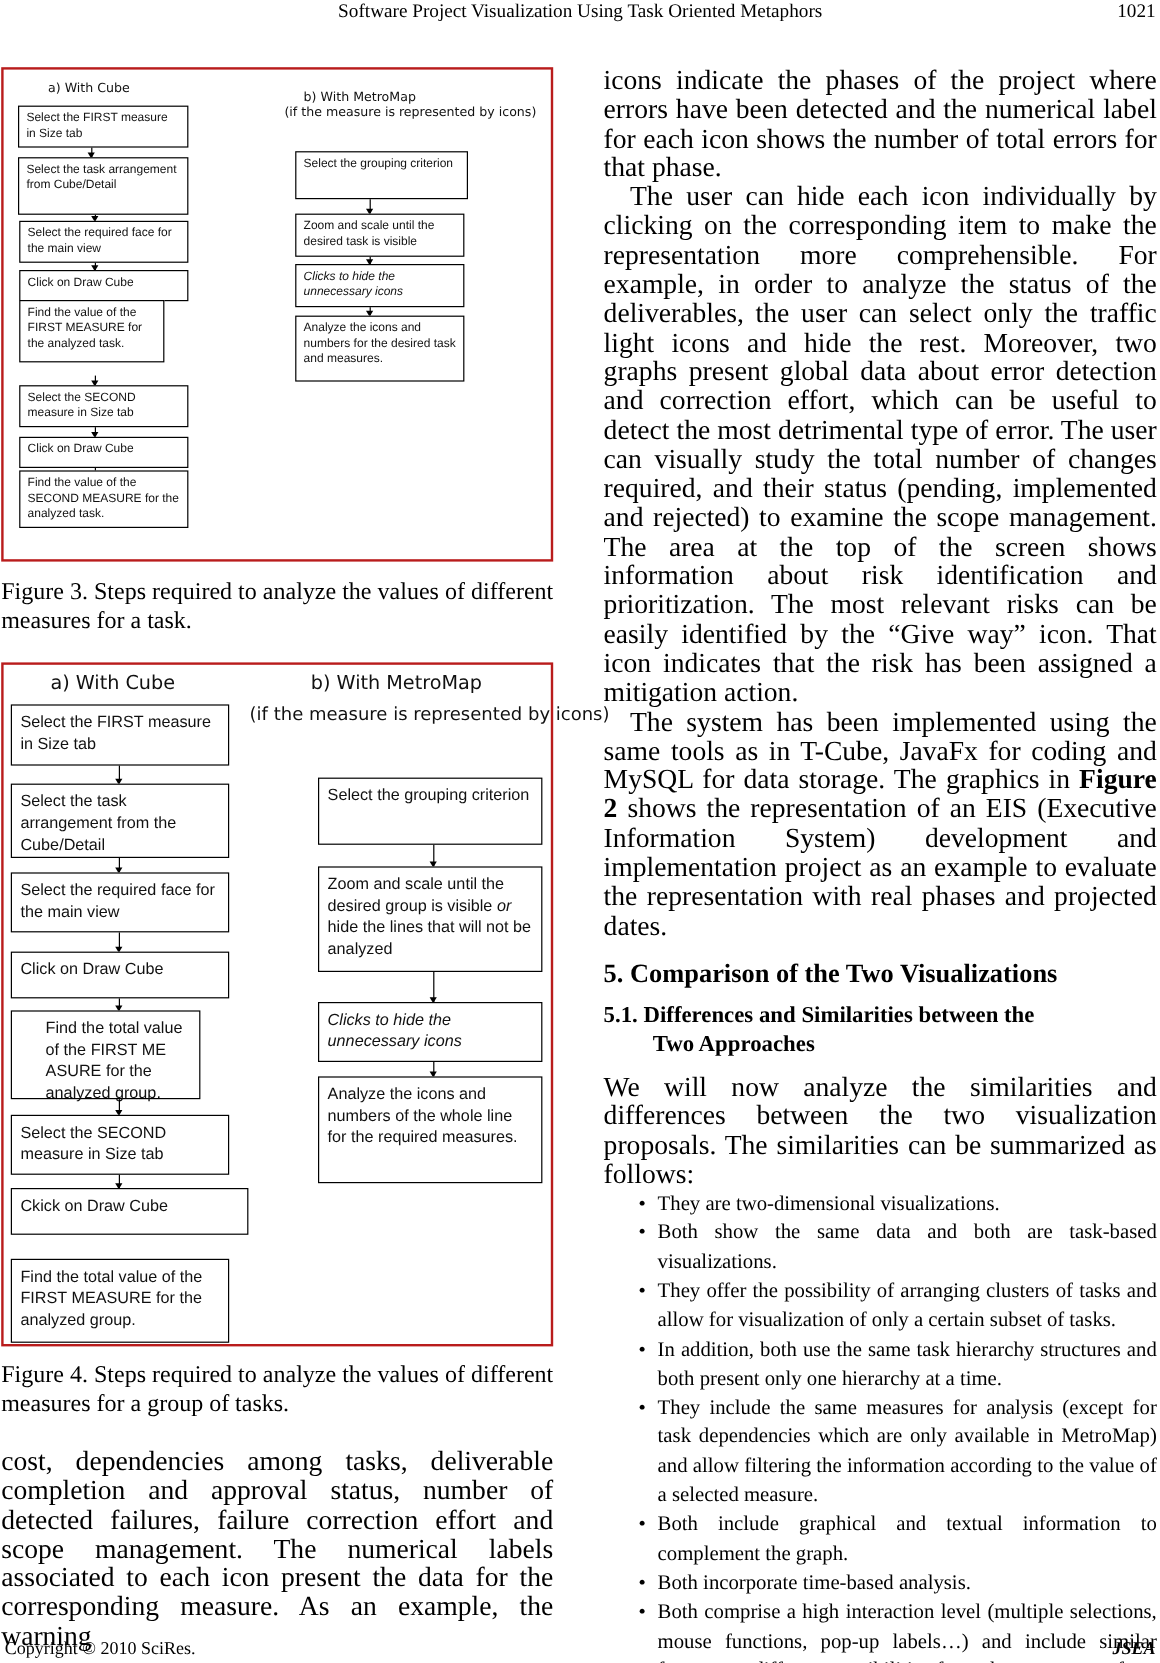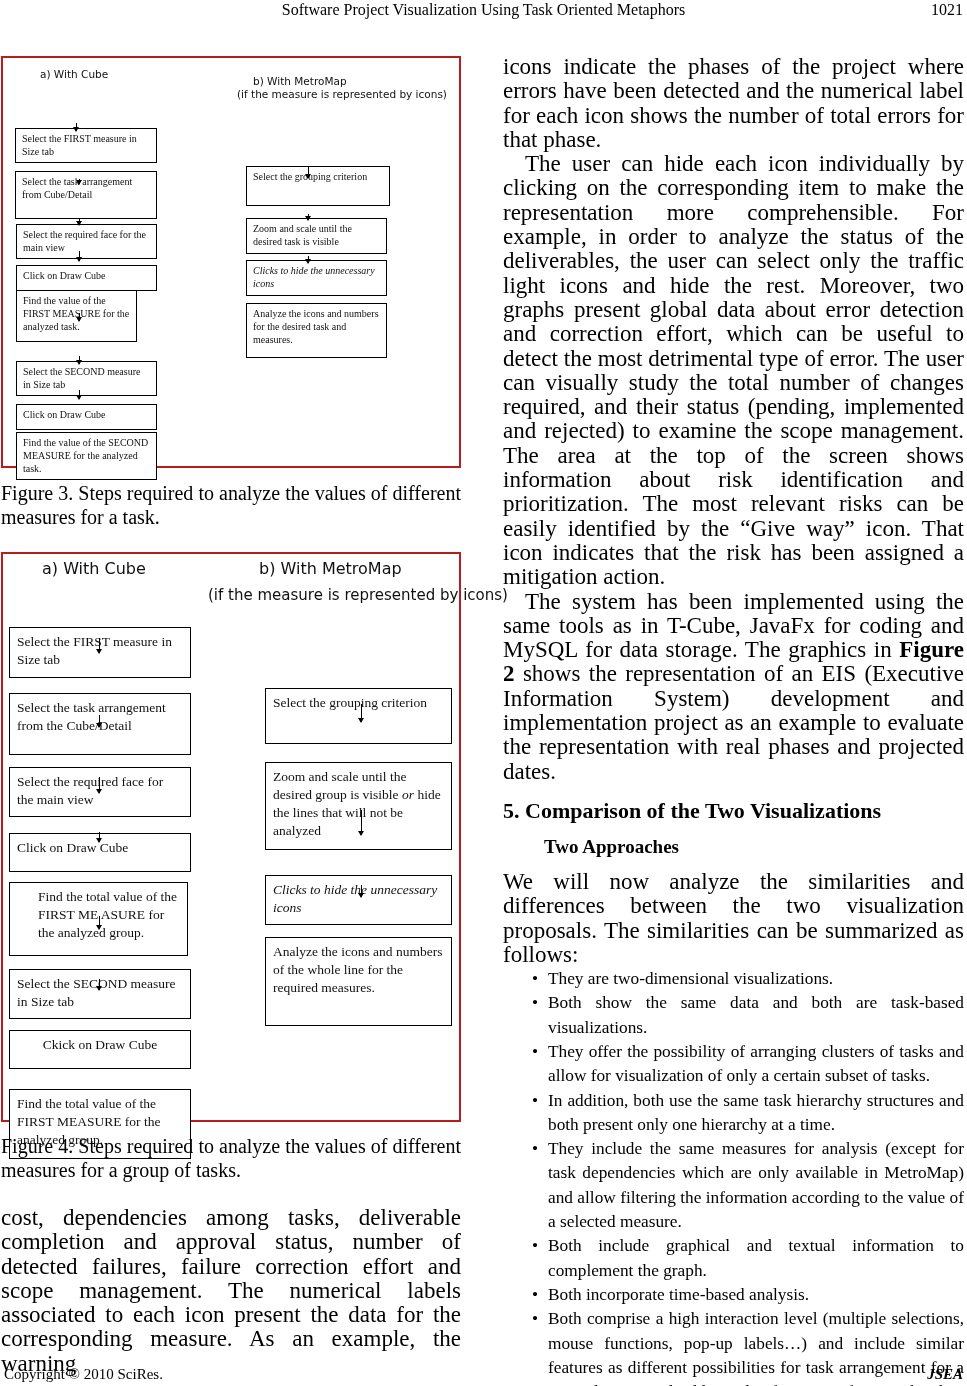--- a/index.html
+++ b/index.html
@@ -4,21 +4,21 @@
 <style>
   html, body { margin:0; padding:0; background:#fff; }
   body { width:967px; height:1386px; position:relative; overflow:hidden;
          font-family:"Liberation Serif", "DejaVu Serif", serif; color:#000; }
   .abs { position:absolute; }
   .header-title { left:0; width:967px; top:0; text-align:center; font-size:16px; line-height:20px; }
   .header-page { right:4px; top:0; font-size:16px; line-height:20px; }
 
   .fig { border:2px solid #b91c1c; background:#fff; box-sizing:border-box; }
   .fbox { position:absolute; border:1px solid #000; box-sizing:border-box; background:#fff;
-          font-family:Liberation Serif, serif; color:#111;margin-top:40px; }
+          font-family:Liberation Sans, sans-serif; color:#111; }
   .f3 .fbox { font-size:10px; line-height:13px; padding:3px 6px; }
   .f4 .fbox { font-size:13.5px; line-height:18px; padding:5px 7px; border-width:1.5px; }
   .ftitle { position:absolute; font-family:"DejaVu Sans", "Liberation Sans", sans-serif; color:#111; white-space:nowrap; }
   .f3 .ftitle { font-size:10.5px; line-height:13px; }
   .f4 .ftitle { font-size:15px; line-height:20px; }
   .it { font-style:italic; }
   .arrow { position:absolute; width:1px; background:#000; }
   .arrow::after { content:""; position:absolute; left:-3px; bottom:-1px; border-left:3.5px solid transparent;
                   border-right:3.5px solid transparent; border-top:5px solid #000; }
 
@@ -79,25 +79,25 @@
   <div class="ftitle" style="left:205px; top:31px;">(if the measure is represented by icons)</div>
 
   <div class="fbox" style="left:6px; top:33px; width:182px; height:51px;">Select the FIRST measure in Size tab</div>
   <div class="arrow" style="left:96px; top:84px; height:15px;"></div>
   <div class="fbox" style="left:6px; top:99px; width:182px; height:62px;">Select the task arrangement from the Cube/Detail</div>
   <div class="arrow" style="left:96px; top:161px; height:12px;"></div>
   <div class="fbox" style="left:6px; top:173px; width:182px; height:50px;">Select the required face for the main view</div>
   <div class="arrow" style="left:96px; top:223px; height:16px;"></div>
   <div class="fbox" style="left:6px; top:239px; width:182px; height:39px;">Click on Draw Cube</div>
   <div class="arrow" style="left:96px; top:278px; height:10px;"></div>
-  <div class="fbox" style="left:6px; top:288px; width:179px; height:74px;padding-left:28px;">Find the total value of the FIRST ME ASURE for the analyzed group.</div>
+  <div class="fbox" style="left:6px; top:288px; width:158px; height:74px;padding-left:28px;">Find the total value of the FIRST ME ASURE for the analyzed group.</div>
   <div class="arrow" style="left:96px; top:362px; height:13px;"></div>
   <div class="fbox" style="left:6px; top:375px; width:182px; height:50px;">Select the SECOND measure in Size tab</div>
   <div class="arrow" style="left:96px; top:425px; height:11px;"></div>
-  <div class="fbox" style="left:6px; top:436px; width:182px; height:39px;text-align:center;">Ckick on Draw Cube</div>
+  <div class="fbox" style="left:6px; top:436px; width:198px; height:39px;">Ckick on Draw Cube</div>
   <div class="fbox" style="left:6px; top:495px; width:182px; height:70px;">Find the total value of the FIRST MEASURE for the analyzed group.</div>
 
   <div class="fbox" style="left:262px; top:94px; width:187px; height:56px;">Select the grouping criterion</div>
   <div class="arrow" style="left:358px; top:150px; height:18px;"></div>
   <div class="fbox" style="left:262px; top:168px; width:187px; height:88px;">
     <span>Zoom and scale until the desired group is visible </span><span class="it">or</span><span> hide the lines that will not be analyzed</span>
   </div>
   <div class="arrow" style="left:358px; top:256px; height:25px;"></div>
   <div class="fbox it" style="left:262px; top:281px; width:187px; height:50px;">Clicks to hide the unnecessary icons</div>
   <div class="arrow" style="left:358px; top:331px; height:12px;"></div>
@@ -107,20 +107,21 @@
 <div class="abs caption" style="left:1px; top:1134px; width:460px;">Figure 4. Steps required to analyze the values of different measures for a group of tasks.</div>
 
 <div class="abs para" style="left:1px; top:1206px; width:460px;">cost, dependencies among tasks, deliverable completion and approval status, number of detected failures, failure correction effort and scope management. The numerical labels associated to each icon present the data for the corresponding measure. As an example, the warning</div>
 
 <div class="abs" style="left:503px; top:55px; width:461px;">
   <div class="para last">icons indicate the phases of the project where errors have been detected and the numerical label for each icon shows the number of total errors for that phase.</div>
   <div class="para indent last">The user can hide each icon individually by clicking on the corresponding item to make the representation more comprehensible. For example, in order to analyze the status of the deliverables, the user can select only the traffic light icons and hide the rest. Moreover, two graphs present global data about error detection and correction effort, which can be useful to detect the most detrimental type of error. The user can visually study the total number of changes required, and their status (pending, implemented and rejected) to examine the scope management. The area at the top of the screen shows information about risk identification and prioritization. The most relevant risks can be easily identified by the “Give way” icon. That icon indicates that the risk has been assigned a mitigation action.</div>
   <div class="para indent last"><span>The system has been implemented using the same tools as in T-Cube, JavaFx for coding and MySQL for data storage. The graphics in </span><b>Figure 2</b><span> shows the representation of an EIS (Executive Information System) development and implementation project as an example to evaluate the representation with real phases and projected dates.</span></div>
   <div class="h1" style="margin-top:13px;">5. Comparison of the Two Visualizations</div>
   <div class="h2" style="margin-top:10px;">
+    <span>5.1. Differences and Similarities between the</span>
     <span class="cont">Two Approaches</span>
   </div>
   <div class="para last" style="margin-top:11px;">We will now analyze the similarities and differences between the two visualization proposals. The similarities can be summarized as follows:</div>
   <ul class="bullets">
     <li>They are two-dimensional visualizations.</li>
     <li>Both show the same data and both are task-based visualizations.</li>
     <li>They offer the possibility of arranging clusters of tasks and allow for visualization of only a certain subset of tasks.</li>
     <li>In addition, both use the same task hierarchy structures and both present only one hierarchy at a time.</li>
     <li>They include the same measures for analysis (except for task dependencies which are only available in MetroMap) and allow filtering the information according to the value of a selected measure.</li>
     <li>Both include graphical and textual information to complement the graph.</li>

